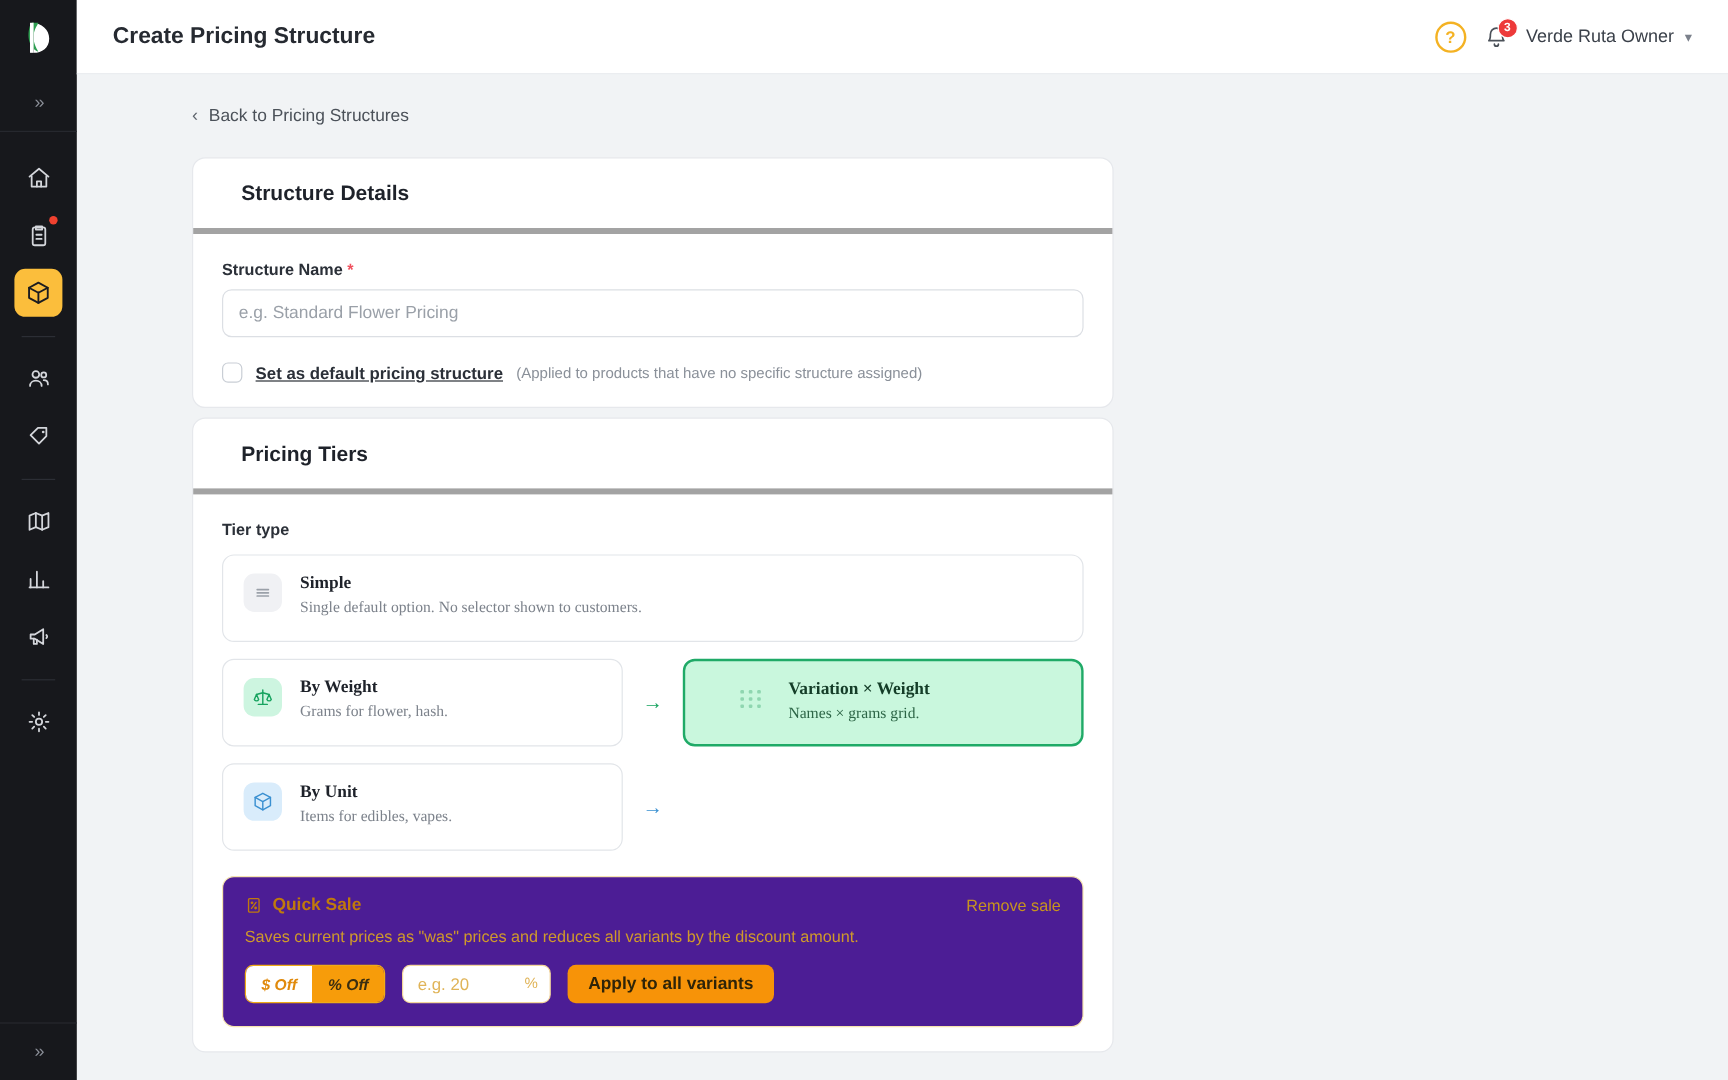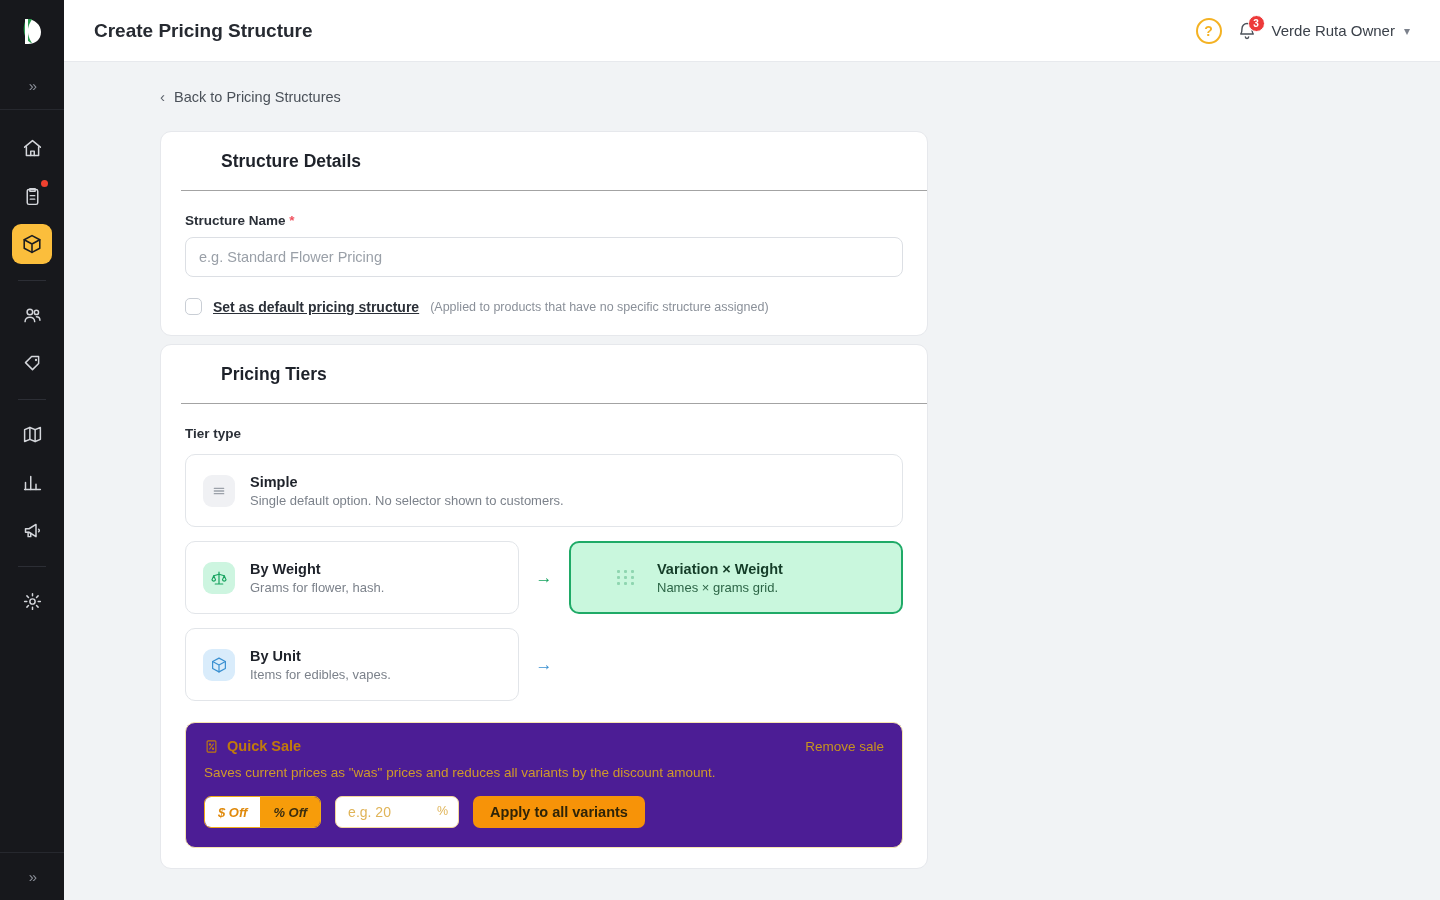--- a/index.html
+++ b/index.html
@@ -82,22 +82,21 @@
   .back-chev { font-size: 15px; color: #5d636c; }
 
   .card {
     width: 768px; background: #fff;
     border: 1px solid #e6e8ec;
     border-radius: 11px;
   }
   .card + .card { margin-top: 8px; }
   .card-head {
     padding: 19px 40px 18px;
-    border-bottom: 1px solid #a3a3a3;
-    margin-left: 20px;
+    border-bottom: 5px solid #a3a3a3;
   }
   .card-title { font-size: 17.5px; font-weight: bold; color: #1e222a; }
   .card-body { padding: 22px 24px 20px; }
 
   .field-label { font-size: 13.5px; font-weight: bold; color: #2b3038; margin-bottom: 9px; }
   .req { color: #f0515e; font-weight: bold; }
   .text-input {
     width: 100%; height: 40px;
     border: 1px solid #dcdfe4; border-radius: 8px;
     padding: 0 13px; font-size: 14.5px; color: #2b3038;
@@ -112,22 +111,23 @@
     border-radius: 5px; background: #fff; flex: 0 0 17px;
   }
   .check-label { font-size: 14px; font-weight: bold; color: #2b3038; text-decoration: underline; }
   .check-hint { font-size: 12.5px; color: #8a9099; }
 
   .tier-label { font-size: 13.5px; font-weight: bold; color: #2b3038; margin-bottom: 13px; }
 
   .tier-card {
     border: 1px solid #e2e5e9; border-radius: 10px;
     background: #fff; padding: 15px 17px;
-    display: flex; align-items: center; gap: 15px;
+    display: flex; align-items: flex-start; gap: 15px;
     min-height: 73px;
+    font-family: Liberation Serif, serif;
   }
   .tier-card.selected { border: 2px solid #1faa67; background: #c9f7dd; padding-left: 39px; }
   .tier-icon {
     width: 32px; height: 32px; border-radius: 9px;
     display: flex; align-items: center; justify-content: center;
     flex: 0 0 32px;
   }
   .tier-icon.grey { background: #f0f1f4; color: #9ba1a9; }
   .tier-icon.green { background: #cdf5e0; color: #17a35f; }
   .tier-icon.blue { background: #d9ecfb; color: #3a90d1; }

